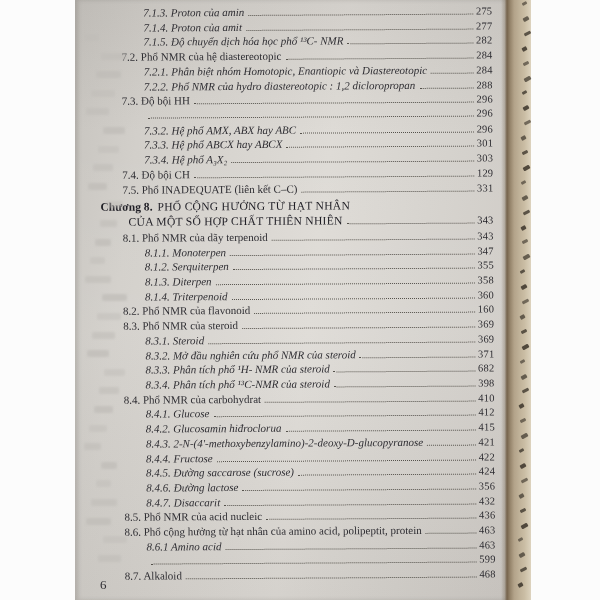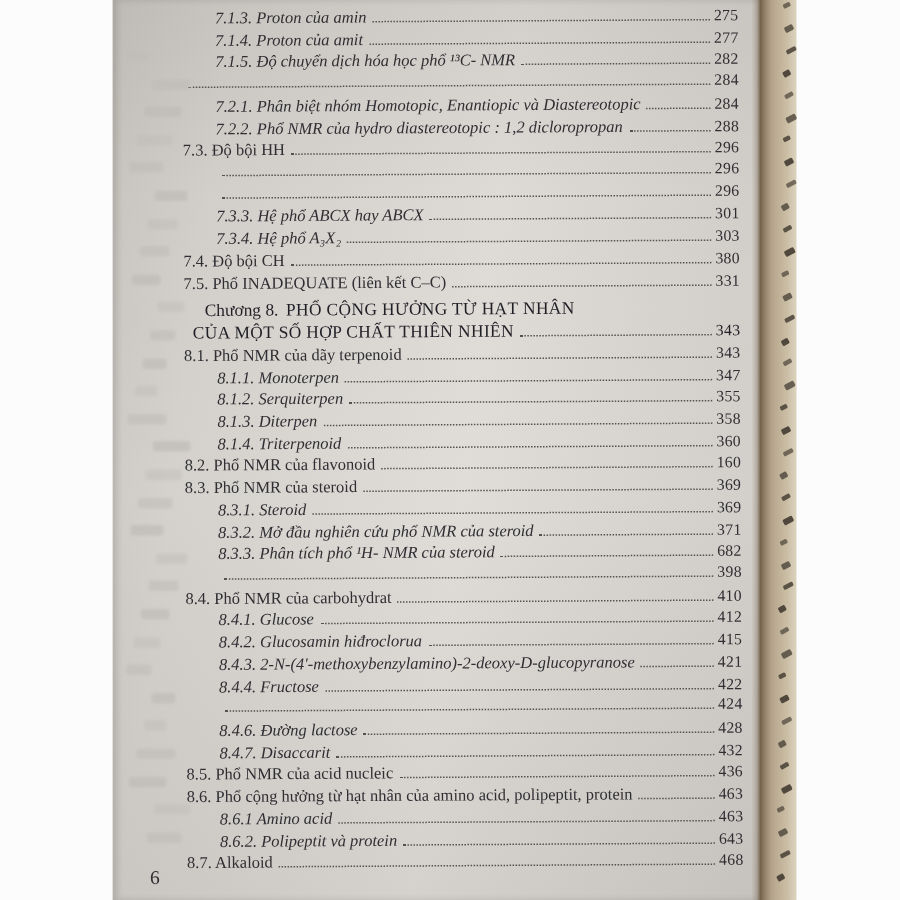--- a/index.html
+++ b/index.html
@@ -45,21 +45,21 @@
   .row{display:flex;align-items:baseline;height:14.72px;line-height:14.72px;
        color:var(--ink);font-size:11px;white-space:nowrap;}
   .row .lbl{flex:0 0 auto;}
   .row .dots{flex:1 1 auto;height:4px;margin:0 3px 0 4px;
              border-bottom:1px dotted var(--dot);}
   .row .pg{flex:0 0 auto;font-size:10.5px;font-style:normal;letter-spacing:.2px;}
   .row.l1{padding-left:48px;}
   .row.l2{padding-left:70px;font-style:italic;}
   .row.ch{padding-left:26px;margin-top:4px;font-size:11.6px;color:var(--ink-dark);
           letter-spacing:.25px;}
-  .row.ch .prefix{font-weight:normal;margin-right:5px;letter-spacing:0;margin-left:36px;}
+  .row.ch .prefix{font-weight:bold;margin-right:5px;letter-spacing:0;}
   .row.ch2{padding-left:54px;font-size:11.6px;color:var(--ink-dark);letter-spacing:.25px;}
 
   .footer-num{position:absolute;left:25px;top:577px;font-size:13px;color:var(--ink);}
 </style>
 </head>
 <body>
 
 <div class="photo">
   <div class="page">
     <div class="toc">
@@ -72,20 +72,21 @@
           <span class="lbl">7.1.4. Proton của amit</span>
           <span class="dots"></span>
           <span class="pg">277</span>
         </div>
         <div class="row l2">
           <span class="lbl">7.1.5. Độ chuyển dịch hóa học phổ ¹³C- NMR</span>
           <span class="dots"></span>
           <span class="pg">282</span>
         </div>
         <div class="row l1">
+          <span class="lbl">7.2. Phổ NMR của hệ diastereotopic</span>
           <span class="dots"></span>
           <span class="pg">284</span>
         </div>
         <div class="row l2">
           <span class="lbl">7.2.1. Phân biệt nhóm Homotopic, Enantiopic và Diastereotopic</span>
           <span class="dots"></span>
           <span class="pg">284</span>
         </div>
         <div class="row l2">
           <span class="lbl">7.2.2. Phổ NMR của hydro diastereotopic : 1,2 dicloropropan</span>
@@ -95,37 +96,38 @@
         <div class="row l1">
           <span class="lbl">7.3. Độ bội HH</span>
           <span class="dots"></span>
           <span class="pg">296</span>
         </div>
         <div class="row l2">
           <span class="dots"></span>
           <span class="pg">296</span>
         </div>
         <div class="row l2">
+          <span class="lbl">7.3.2. Hệ phổ AMX, ABX hay ABC</span>
           <span class="dots"></span>
           <span class="pg">296</span>
         </div>
         <div class="row l2">
           <span class="lbl">7.3.3. Hệ phổ ABCX hay ABCX</span>
           <span class="dots"></span>
           <span class="pg">301</span>
         </div>
         <div class="row l2">
           <span class="lbl">7.3.4. Hệ phổ A₃X₂</span>
           <span class="dots"></span>
           <span class="pg">303</span>
         </div>
         <div class="row l1">
           <span class="lbl">7.4. Độ bội CH</span>
           <span class="dots"></span>
-          <span class="pg">380</span>
+          <span class="pg">129</span>
         </div>
         <div class="row l1">
           <span class="lbl">7.5. Phổ INADEQUATE (liên kết C–C)</span>
           <span class="dots"></span>
           <span class="pg">331</span>
         </div>
         <div class="row ch">
           <span class="prefix">Chương 8.</span>
           <span class="lbl">PHỔ CỘNG HƯỞNG TỪ HẠT NHÂN</span>
         </div>
@@ -178,20 +180,21 @@
           <span class="lbl">8.3.2. Mở đầu nghiên cứu phổ NMR của steroid</span>
           <span class="dots"></span>
           <span class="pg">371</span>
         </div>
         <div class="row l2">
           <span class="lbl">8.3.3. Phân tích phổ ¹H- NMR của steroid</span>
           <span class="dots"></span>
           <span class="pg">682</span>
         </div>
         <div class="row l2">
+          <span class="lbl">8.3.4. Phân tích phổ ¹³C-NMR của steroid</span>
           <span class="dots"></span>
           <span class="pg">398</span>
         </div>
         <div class="row l1">
           <span class="lbl">8.4. Phổ NMR của carbohydrat</span>
           <span class="dots"></span>
           <span class="pg">410</span>
         </div>
         <div class="row l2">
           <span class="lbl">8.4.1. Glucose</span>
@@ -207,27 +210,28 @@
           <span class="lbl">8.4.3. 2-N-(4'-methoxybenzylamino)-2-deoxy-D-glucopyranose</span>
           <span class="dots"></span>
           <span class="pg">421</span>
         </div>
         <div class="row l2">
           <span class="lbl">8.4.4. Fructose</span>
           <span class="dots"></span>
           <span class="pg">422</span>
         </div>
         <div class="row l2">
+          <span class="lbl">8.4.5. Đường saccarose (sucrose)</span>
           <span class="dots"></span>
           <span class="pg">424</span>
         </div>
         <div class="row l2">
           <span class="lbl">8.4.6. Đường lactose</span>
           <span class="dots"></span>
-          <span class="pg">428</span>
+          <span class="pg">356</span>
         </div>
         <div class="row l2">
           <span class="lbl">8.4.7. Disaccarit</span>
           <span class="dots"></span>
           <span class="pg">432</span>
         </div>
         <div class="row l1">
           <span class="lbl">8.5. Phổ NMR của acid nucleic</span>
           <span class="dots"></span>
           <span class="pg">436</span>
@@ -236,23 +240,22 @@
           <span class="lbl">8.6. Phổ cộng hưởng từ hạt nhân của amino acid, polipeptit, protein</span>
           <span class="dots"></span>
           <span class="pg">463</span>
         </div>
         <div class="row l2">
           <span class="lbl">8.6.1 Amino acid</span>
           <span class="dots"></span>
           <span class="pg">463</span>
         </div>
         <div class="row l2">
-          <span class="lbl">8.6.2. Polipeptit và protein</span>
-          <span class="dots"></span>
-          <span class="pg">643</span>
+          <span class="dots"></span>
+          <span class="pg">599</span>
         </div>
         <div class="row l1">
           <span class="lbl">8.7. Alkaloid</span>
           <span class="dots"></span>
           <span class="pg">468</span>
         </div>
       </div>
     <div class="footer-num">6</div>
   </div>
   <div class="edge"></div>

